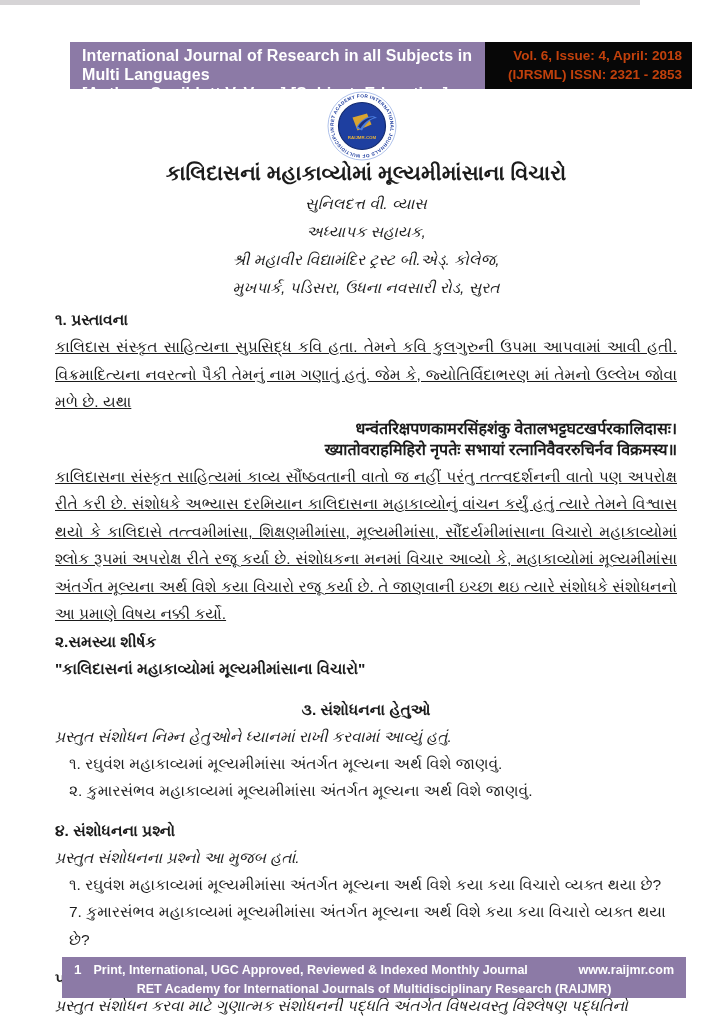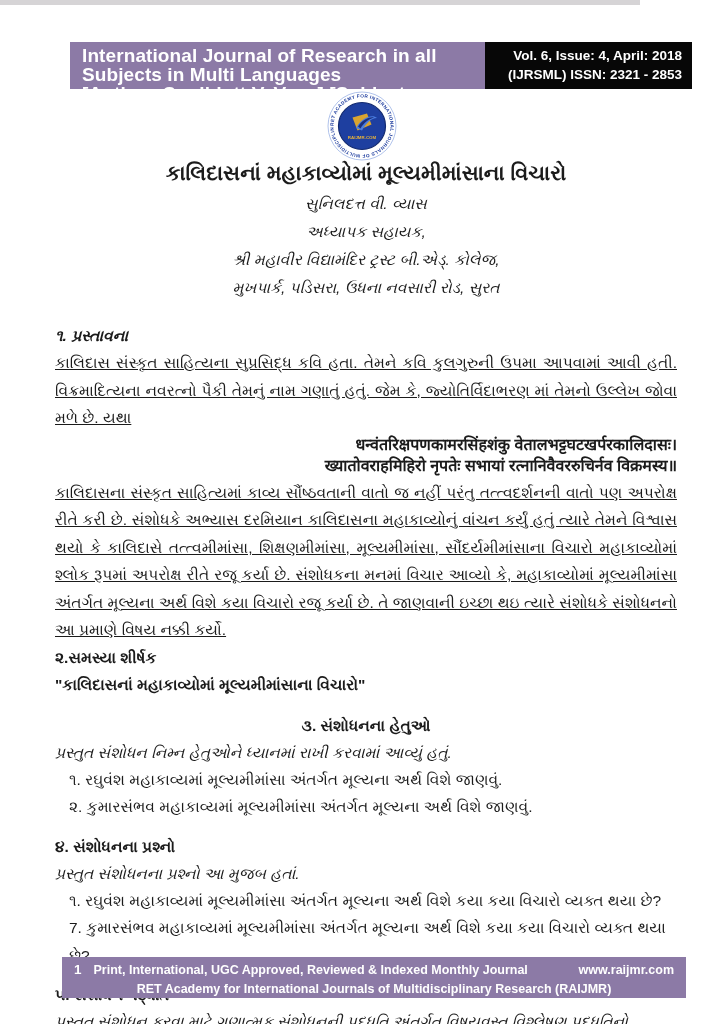--- a/index.html
+++ b/index.html
@@ -4,37 +4,37 @@
 <style>
   * { margin:0; padding:0; box-sizing:border-box; }
   html,body { width:724px; height:1024px; background:#ffffff; }
   body { font-family:"Liberation Sans", sans-serif; color:#1b1b1b; position:relative; overflow:hidden; }
 
   .scan-line { position:absolute; top:0; left:0; width:640px; height:5px; background:#d6d4d6; }
 
   
   .header-bar { position:absolute; left:70px; top:42px; width:622px; height:47px; display:flex; }
   .header-left {
-    flex:1; background:#8c7aa6; color:#ffffff; font-weight:bold; font-size:19px;
+    flex:1; background:#8c7aa6; color:#ffffff; font-weight:bold; font-size:16px;
     line-height:19px; padding:4px 8px 4px 12px; letter-spacing:.1px;
   }
   .header-right {
-    width:207px; background:#070707; color:#ffffff; font-weight:bold; font-size:13.5px;
+    width:207px; background:#070707; color:#c2410c; font-weight:bold; font-size:13.5px;
     line-height:19px; padding:4px 10px 4px 4px; text-align:right;
   }
 
   
   .logo-wrap { position:absolute; left:0; top:91px; width:724px; display:flex; justify-content:center; }
 
   
   .content { position:absolute; left:55px; top:156px; width:622px; font-size:15.5px; line-height:27.5px; }
   .doc-title { text-align:center; font-weight:bold; font-size:21px; line-height:34px; }
   .center-line { text-align:center; line-height:28px;font-style:italic; }
   .sec-heading { font-weight:bold; font-size:15.5px; line-height:27px; }
-  .mt8 { margin-top:20px;font-style:italic; } .mt10 { } .mt12 { margin-top:12px; } .mt14 { margin-top:14px;text-align:center; }
+  .mt8 { margin-top:4px; } .mt10 { } .mt12 { margin-top:12px; } .mt14 { margin-top:14px;text-align:center; }
   .para { text-align:justify;text-decoration:underline; }
   .shloka { text-align:right; font-weight:bold; font-size:16px; line-height:21.5px; margin:2px 0; }
   .quote-line { font-weight:bold; line-height:27px; }
   .lead { line-height:27px;font-style:italic; }
   .list-item { padding-left:14px; line-height:27.5px; }
 
   
   .footer-bar {
     position:absolute; left:62px; top:957px; width:624px; height:41px;
     background:#8c7aa6; color:#ffffff; font-weight:bold; font-size:12.5px;

